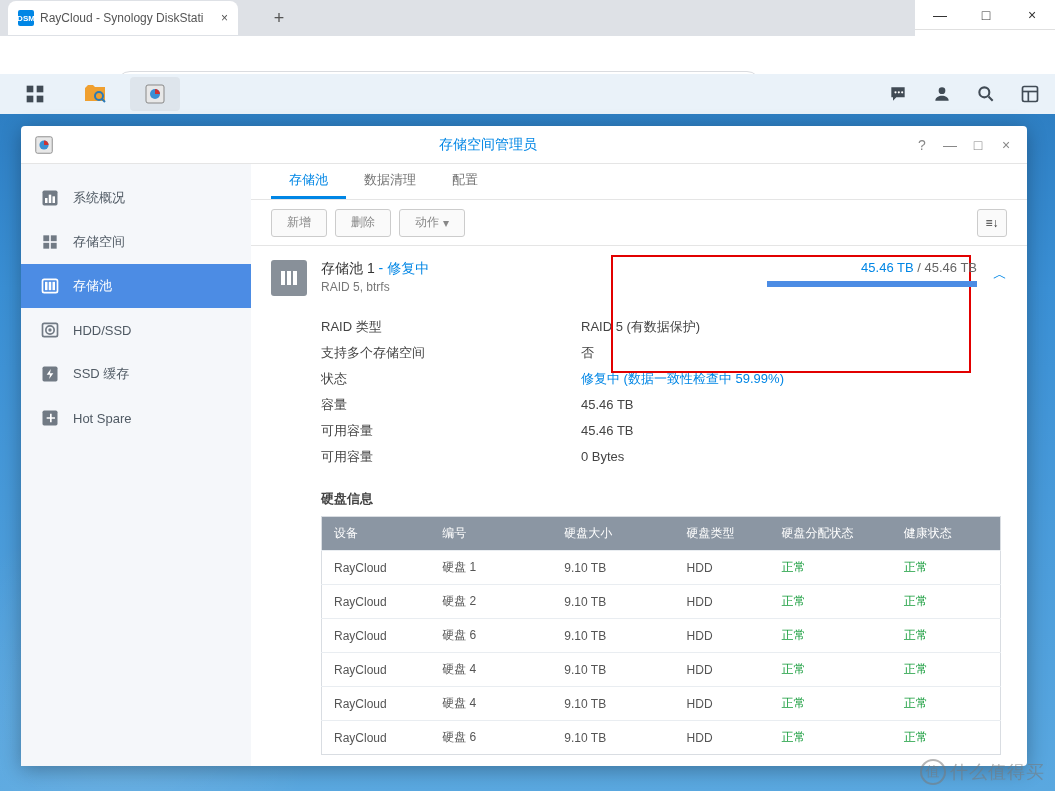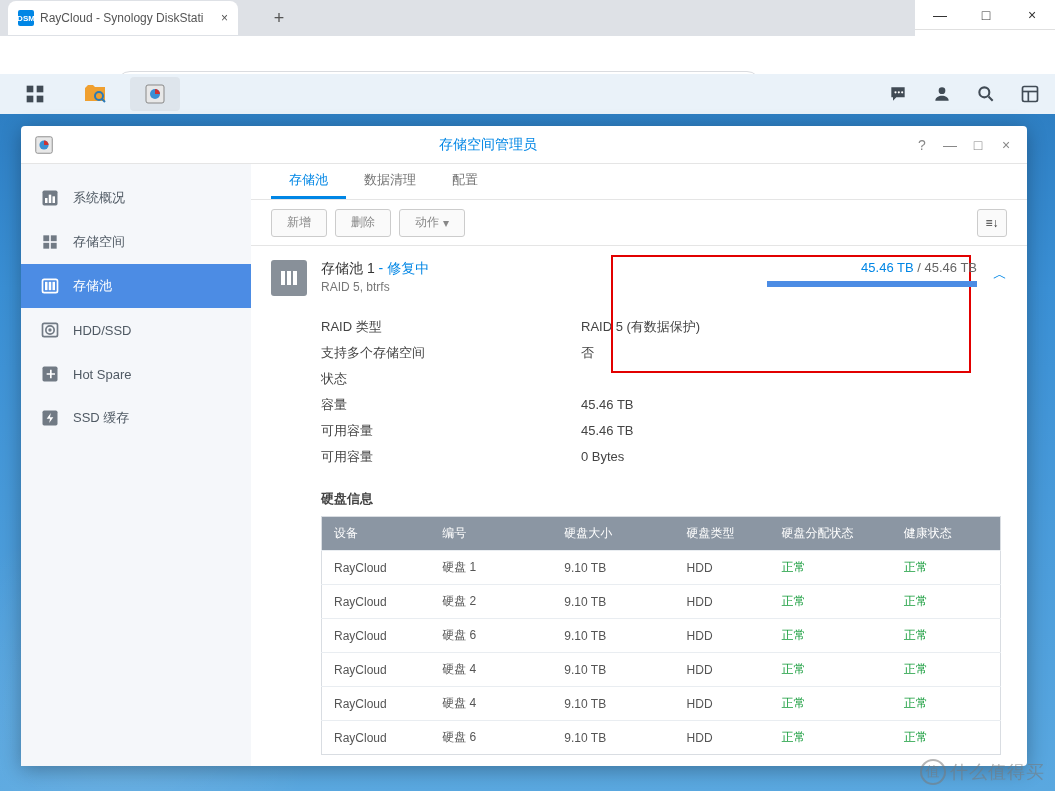--- a/index.html
+++ b/index.html
@@ -249,33 +249,33 @@
                 <circle cx="12" cy="12" r="5"></circle>
                 <circle cx="12" cy="12" r="1" fill="#717a84"></circle>
               </svg>
             </span>
           <span>HDD/SSD</span>
         </div>
         <div class="side-item">
           <span class="side-icon">
               <svg viewBox="0 0 24 24" fill="#717a84">
                 <rect x="3" y="3" width="18" height="18" rx="2"></rect>
-                <path d="M12 7v4h-4v2h4v4h2v-4h4v-2h-4V7z" fill="#fff"></path>
-              </svg>
-            </span>
-          <span>Hot Spare</span>
+                <path d="M13 6l-5 7h4l-1 5 5-7h-4z" fill="#fff"></path>
+              </svg>
+            </span>
+          <span>SSD 缓存</span>
         </div>
         <div class="side-item">
           <span class="side-icon">
               <svg viewBox="0 0 24 24" fill="#717a84">
                 <rect x="3" y="3" width="18" height="18" rx="2"></rect>
-                <path d="M13 6l-5 7h4l-1 5 5-7h-4z" fill="#fff"></path>
-              </svg>
-            </span>
-          <span>SSD 缓存</span>
+                <path d="M12 7v4h-4v2h4v4h2v-4h4v-2h-4V7z" fill="#fff"></path>
+              </svg>
+            </span>
+          <span>Hot Spare</span>
         </div>
       </div>
 
       <div class="main">
         <div class="tabs-row">
           <div class="tab-btn active">存储池</div>
           <div class="tab-btn">数据清理</div>
           <div class="tab-btn">配置</div>
         </div>
 
@@ -318,20 +318,21 @@
               <div class="detail-row">
                 <div class="detail-label">RAID 类型</div>
                 <div class="detail-val">RAID 5 (有数据保护)</div>
               </div>
               <div class="detail-row">
                 <div class="detail-label">支持多个存储空间</div>
                 <div class="detail-val">否</div>
               </div>
               <div class="detail-row">
                 <div class="detail-label">状态</div>
+                <div class="detail-val blue">修复中 (数据一致性检查中 59.99%)</div>
               </div>
               <div class="detail-row">
                 <div class="detail-label">容量</div>
                 <div class="detail-val">45.46 TB</div>
               </div>
               <div class="detail-row">
                 <div class="detail-label">可用容量</div>
                 <div class="detail-val">45.46 TB</div>
               </div>
               <div class="detail-row">

